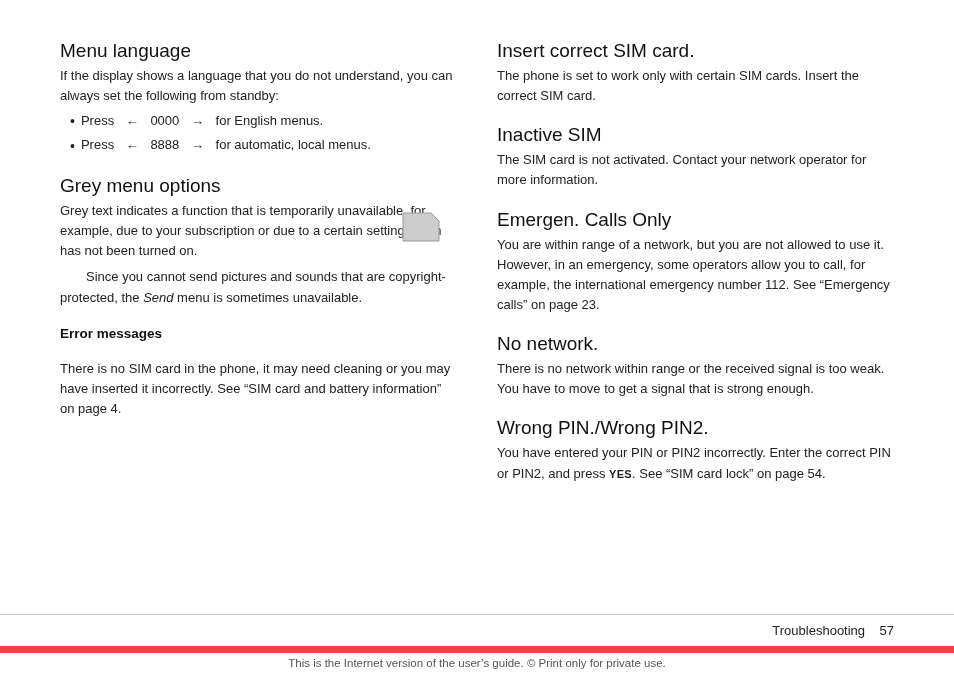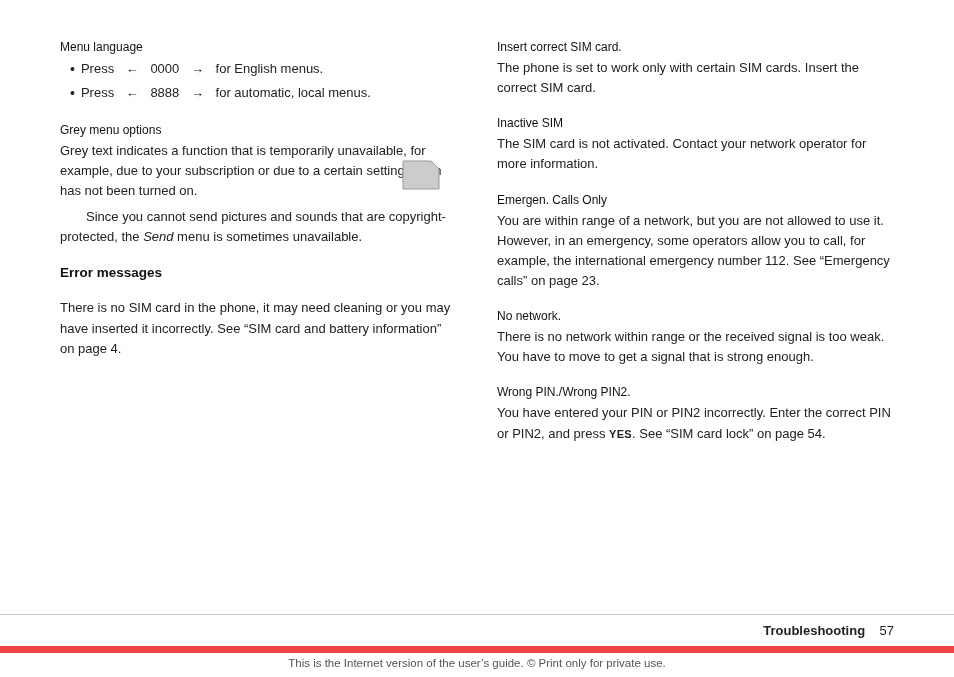--- a/index.html
+++ b/index.html
@@ -29,21 +29,21 @@
       flex: 1;
       max-width: 420px;
     }
     .right-col {
       flex: 1;
     }
     .section {
       margin-bottom: 18px;
     }
     .section-title {
-      font-size: 12px;
+      font-size: 19px;
       font-weight: normal;
       margin-bottom: 4px;
       color: #111;
     }
     .section-body {
       font-size: 13px;
       line-height: 1.55;
       color: #222;
     }
     .section-title-bold {
@@ -110,41 +110,42 @@
       font-size: 11.5px;
       color: #555;
       border-top: 7px solid #ef4444;
     }
     .footer-right {
       font-size: 13px;
       color: #222;
       text-align: right;
     }
     .footer-right .page-label {
-      font-weight: bold;
+      font-weight: normal;
       text-align: right;
     }
     .small-caps {
       font-variant: small-caps;
       font-size: 11px;
       font-weight: bold;
       letter-spacing: 0.03em;
     }
   </style>
 </head>
 <body>
 
 <div class="page-content">
   <div class="main-area">
 
     <div class="left-col">
 
       <div class="section">
         <div class="section-title">Menu language</div>
         <div class="section-body">
+          <span>If the display shows a language that you do not understand, you can always set the following from standby:</span>
           <ul class="bullet-list">
             <li>
               <span class="bullet">•</span>
               <span>Press</span>&nbsp;<span class="arrow-left">←</span>&nbsp;<span>0000</span>&nbsp;<span class="arrow-right">→</span>&nbsp;<span>for English menus.</span>
             </li>
             <li>
               <span class="bullet">•</span>
               <span>Press</span>&nbsp;<span class="arrow-left">←</span>&nbsp;<span>8888</span>&nbsp;<span class="arrow-right">→</span>&nbsp;<span>for automatic, local menus.</span>
             </li>
           </ul>

